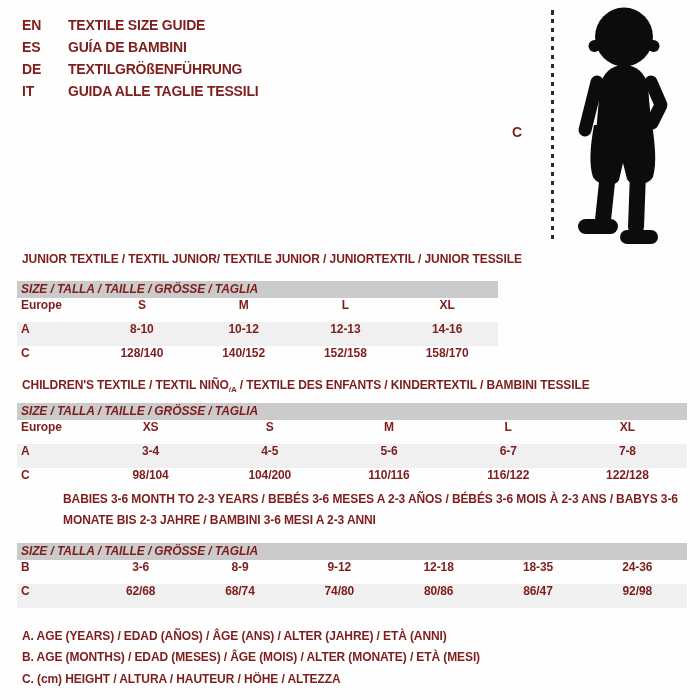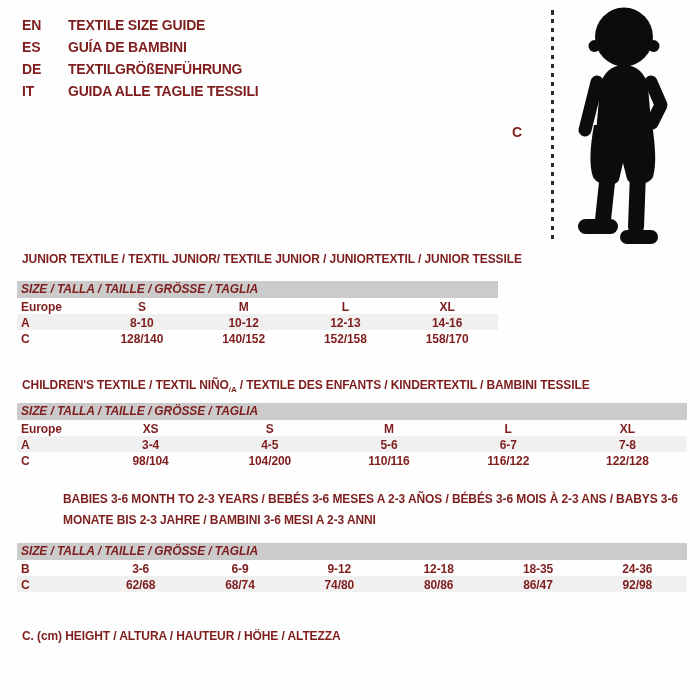--- a/index.html
+++ b/index.html
@@ -23,21 +23,21 @@
   .sec-title.t1{top:252px;text-align:right;}
   .sec-title.t2{top:378px;}
   .sec-title.t3{top:489px;width:615px;white-space:normal;line-height:21px;margin-left:41px;}
   .sub-frag{font-size:8px;vertical-align:sub;}
   
   .size-table{position:absolute;left:17px;font-size:12px;font-weight:bold;letter-spacing:-0.1px;}
   .tbl1{top:281px;width:481px;}
   .tbl2{top:403px;width:670px;}
   .tbl3{top:543px;width:670px;}
   .t-header{background:#cbcbcb;height:17px;line-height:17px;padding-left:4px;font-style:italic;}
-  .t-row{display:flex;height:16px;align-items:flex-end;}
+  .t-row{display:flex;height:24px;align-items:flex-start;}
   .t-row.shaded{background:#f0f0f0;}
   .t-label{width:70px;padding-left:4px;}
   .t-cell{flex:1;text-align:center;}
   
   .legend{position:absolute;left:22px;top:626px;}
   .legend-line{font-size:12px;font-weight:bold;letter-spacing:-0.1px;line-height:21.3px;white-space:nowrap;}
 </style>
 </head>
 <body>
 
@@ -134,34 +134,36 @@
       <span class="t-cell">122/128</span>
     </div>
   </div>
 
   <div class="sec-title t3">BABIES 3-6 MONTH TO 2-3 YEARS / BEBÉS 3-6 MESES A 2-3 AÑOS / BÉBÉS 3-6 MOIS À 2-3 ANS / BABYS 3-6 MONATE BIS 2-3 JAHRE / BAMBINI 3-6 MESI A 2-3 ANNI</div>
   <div class="size-table tbl3">
     <div class="t-header">SIZE / TALLA / TAILLE / GRÖSSE / TAGLIA</div>
     <div class="t-row">
       <span class="t-label">B</span>
       <span class="t-cell">3-6</span>
-      <span class="t-cell">6-9</span>
+      <span class="t-cell">8-9</span>
       <span class="t-cell">9-12</span>
       <span class="t-cell">12-18</span>
       <span class="t-cell">18-35</span>
       <span class="t-cell">24-36</span>
     </div>
     <div class="t-row shaded">
       <span class="t-label">C</span>
       <span class="t-cell">62/68</span>
       <span class="t-cell">68/74</span>
       <span class="t-cell">74/80</span>
       <span class="t-cell">80/86</span>
       <span class="t-cell">86/47</span>
       <span class="t-cell">92/98</span>
     </div>
   </div>
 
   <div class="legend">
+    <div class="legend-line">A. AGE (YEARS) / EDAD (AÑOS) / ÂGE (ANS) / ALTER (JAHRE) / ETÀ (ANNI)</div>
+    <div class="legend-line">B. AGE (MONTHS) / EDAD (MESES) / ÂGE (MOIS) / ALTER (MONATE) / ETÀ (MESI)</div>
     <div class="legend-line">C. (cm) HEIGHT / ALTURA / HAUTEUR / HÖHE / ALTEZZA</div>
   </div>
 
 </div>
 
 </body></html>

